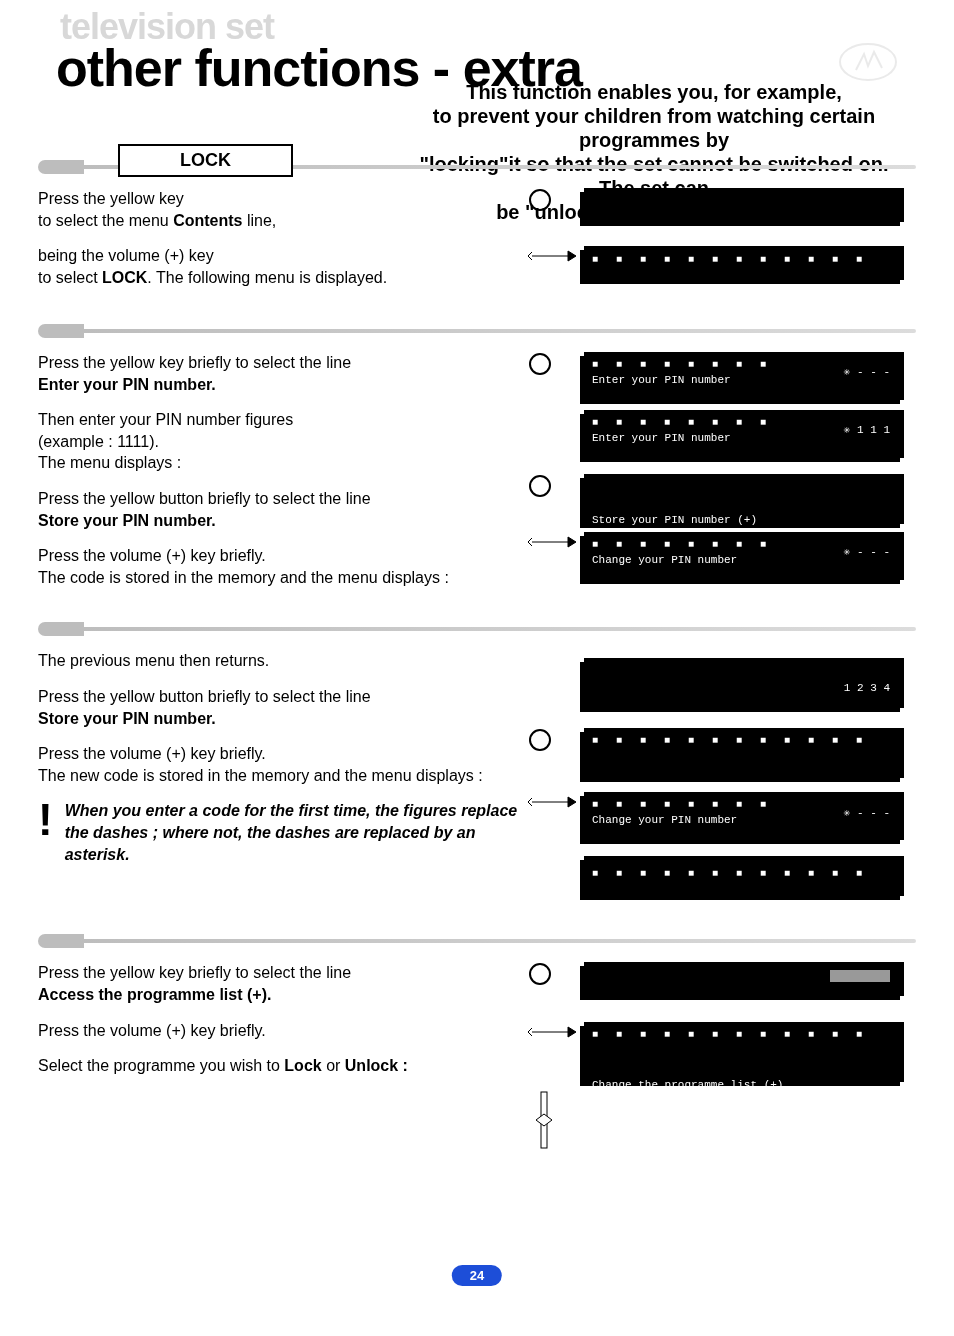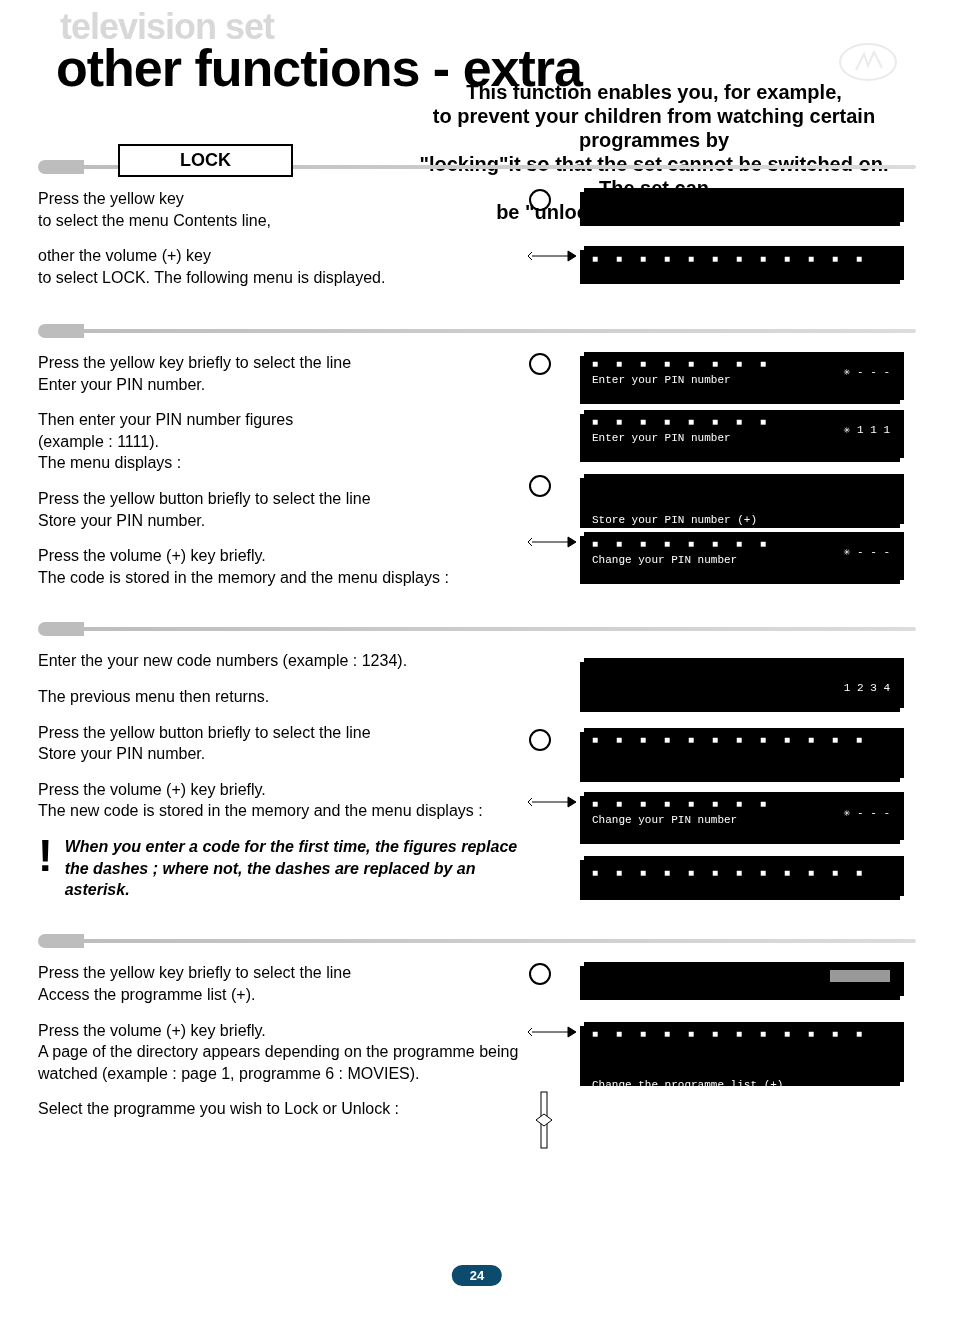--- a/index.html
+++ b/index.html
@@ -171,28 +171,28 @@
     font-size: 44px;
     font-weight: 900;
     line-height: 0.9;
     font-style: normal;
   }
   .page-num {
     position: absolute;
     left: 50%;
     bottom: 50px;
     transform: translateX(-50%);
-    background: #0c4a6e;
+    background: #1d4ed8;
     color: #fff;
     font-weight: 700;
     font-size: 13px;
     padding: 3px 18px;
     border-radius: 12px;
   }
-  b { font-weight: 400; }
+  b { font-weight: 700; }
 </style>
 </head>
 <body>
 
 <div class="page">
 
   <div class="ghost-title">television set</div>
   <div class="main-title">other functions - extra</div>
 
   <div class="hand-icon">
@@ -213,21 +213,21 @@
         <div class="line"></div>
       <div class="lock-box">LOCK</div>
     </div>
     <div class="body">
       <div class="left-col">
         <p class="para">
           <span>Press the yellow key</span><br>
           <span>to select the menu </span><b>Contents</b><span> line,</span>
         </p>
         <p class="para">
-          <span>other the volume (+) key</span><br>
+          <span>being the volume (+) key</span><br>
           <span>to select </span><b>LOCK</b><span>. The following menu is displayed.</span>
         </p>
       </div>
       <div class="right-col">
         <div class="right-col-inner">
           <div class="row">
             <div class="icon-slot yellow-key">
               <svg width="24" height="24">
                   <circle cx="12" cy="12" r="10" fill="none" stroke="#000" stroke-width="2"></circle>
                 </svg>
@@ -333,21 +333,20 @@
     </div>
   </div>
 
   <div class="section">
     <div class="sec-rule">
       <div class="end-cap"></div>
         <div class="line"></div>
     </div>
     <div class="body">
       <div class="left-col">
-        <p class="para">Enter the your new code numbers (example : 1234).</p>
         <p class="para">The previous menu then returns.</p>
         <p class="para">
           <span>Press the yellow button briefly to select the line</span><br><b>Store your PIN number.</b>
         </p>
         <p class="para">
           <span>Press the volume (+) key briefly.</span><br><span>The new code is stored in the memory and the menu displays :</span>
         </p>
         <div class="tip">
           <span class="bang">!</span>
           <span>When you enter a code for the first time, the figures replace the dashes ; where not, the dashes are replaced by an asterisk.</span>
@@ -404,21 +403,21 @@
     <div class="sec-rule">
         <div class="end-cap"></div>
         <div class="line"></div>
       </div>
     <div class="body">
       <div class="left-col">
         <p class="para">
           <span>Press the yellow key briefly to select the line</span><br><b>Access the programme list (+).</b>
         </p>
         <p class="para">
-          <span>Press the volume (+) key briefly.</span><br><span>A page of the directory appears depending on the programme being watched (example : page 1, programme 6 : MOVIES).</span>
+          <span>Press the volume (+) key briefly.</span><br>
         </p>
         <p class="para">
           <span>Select the programme you wish to </span><b>Lock</b><span> or </span><b>Unlock :</b>
         </p>
       </div>
       <div class="right-col">
         <div class="right-col-inner">
           <div class="row">
             <div class="icon-slot yellow-key">
               <svg width="24" height="24">

